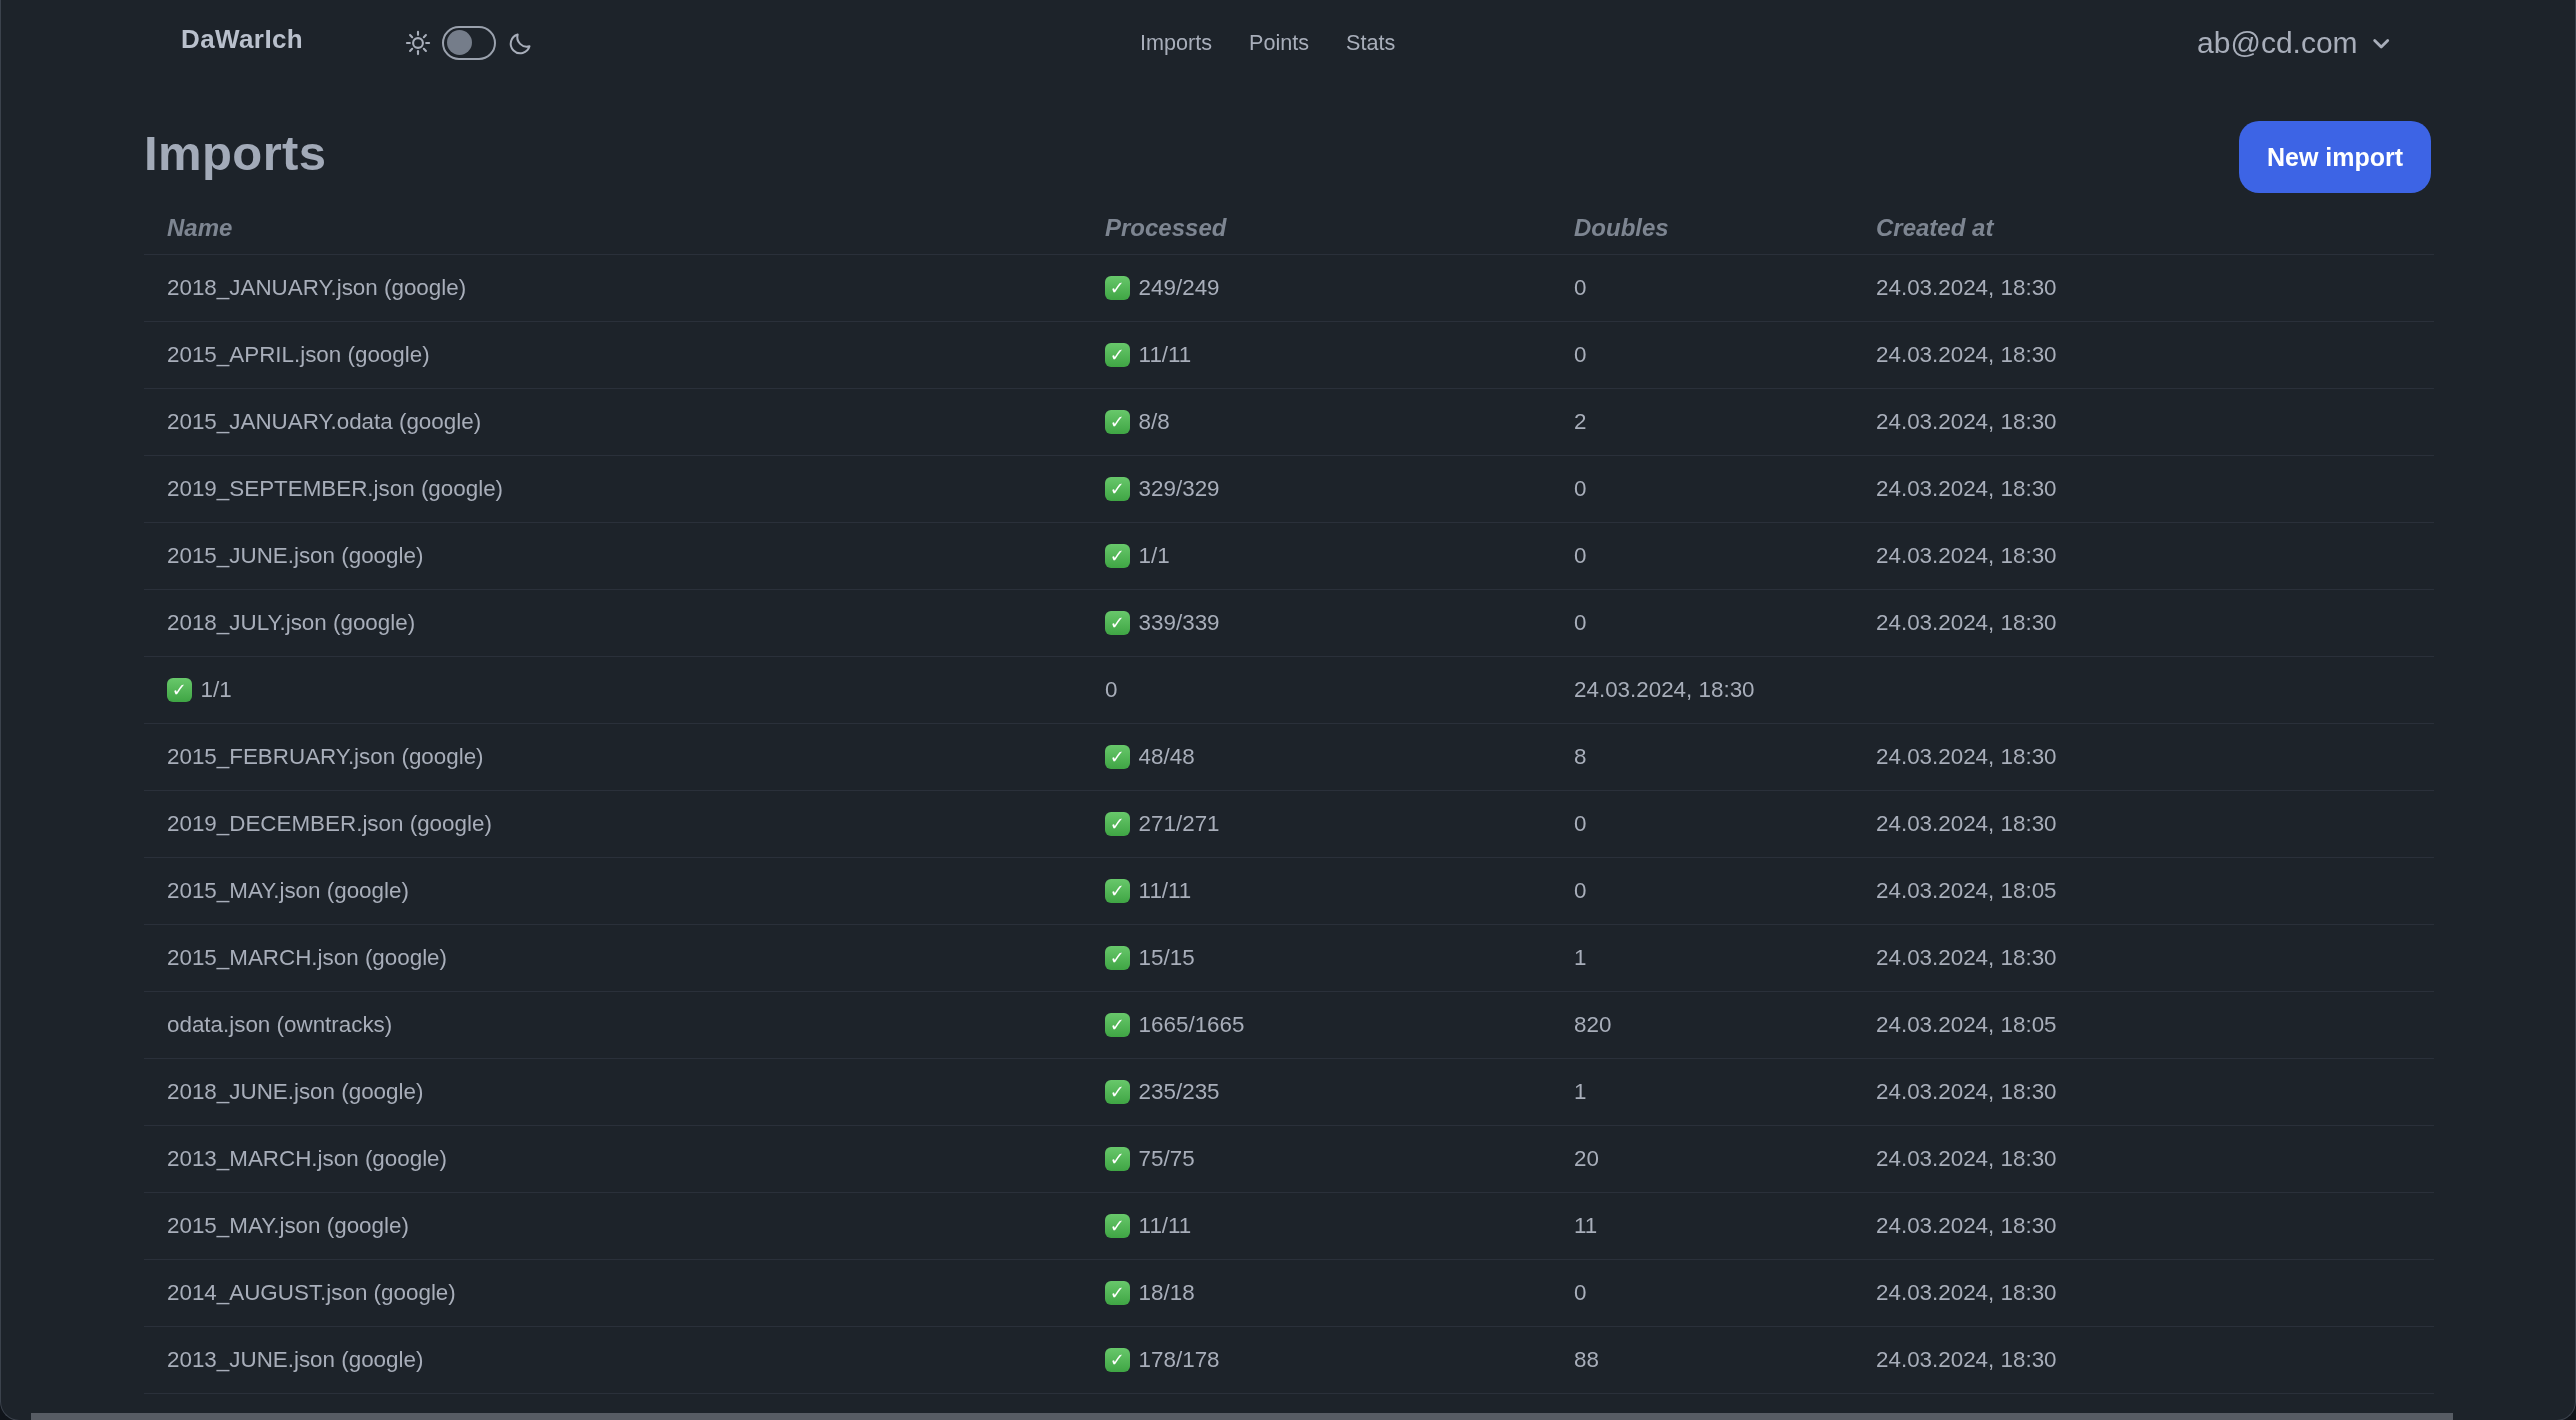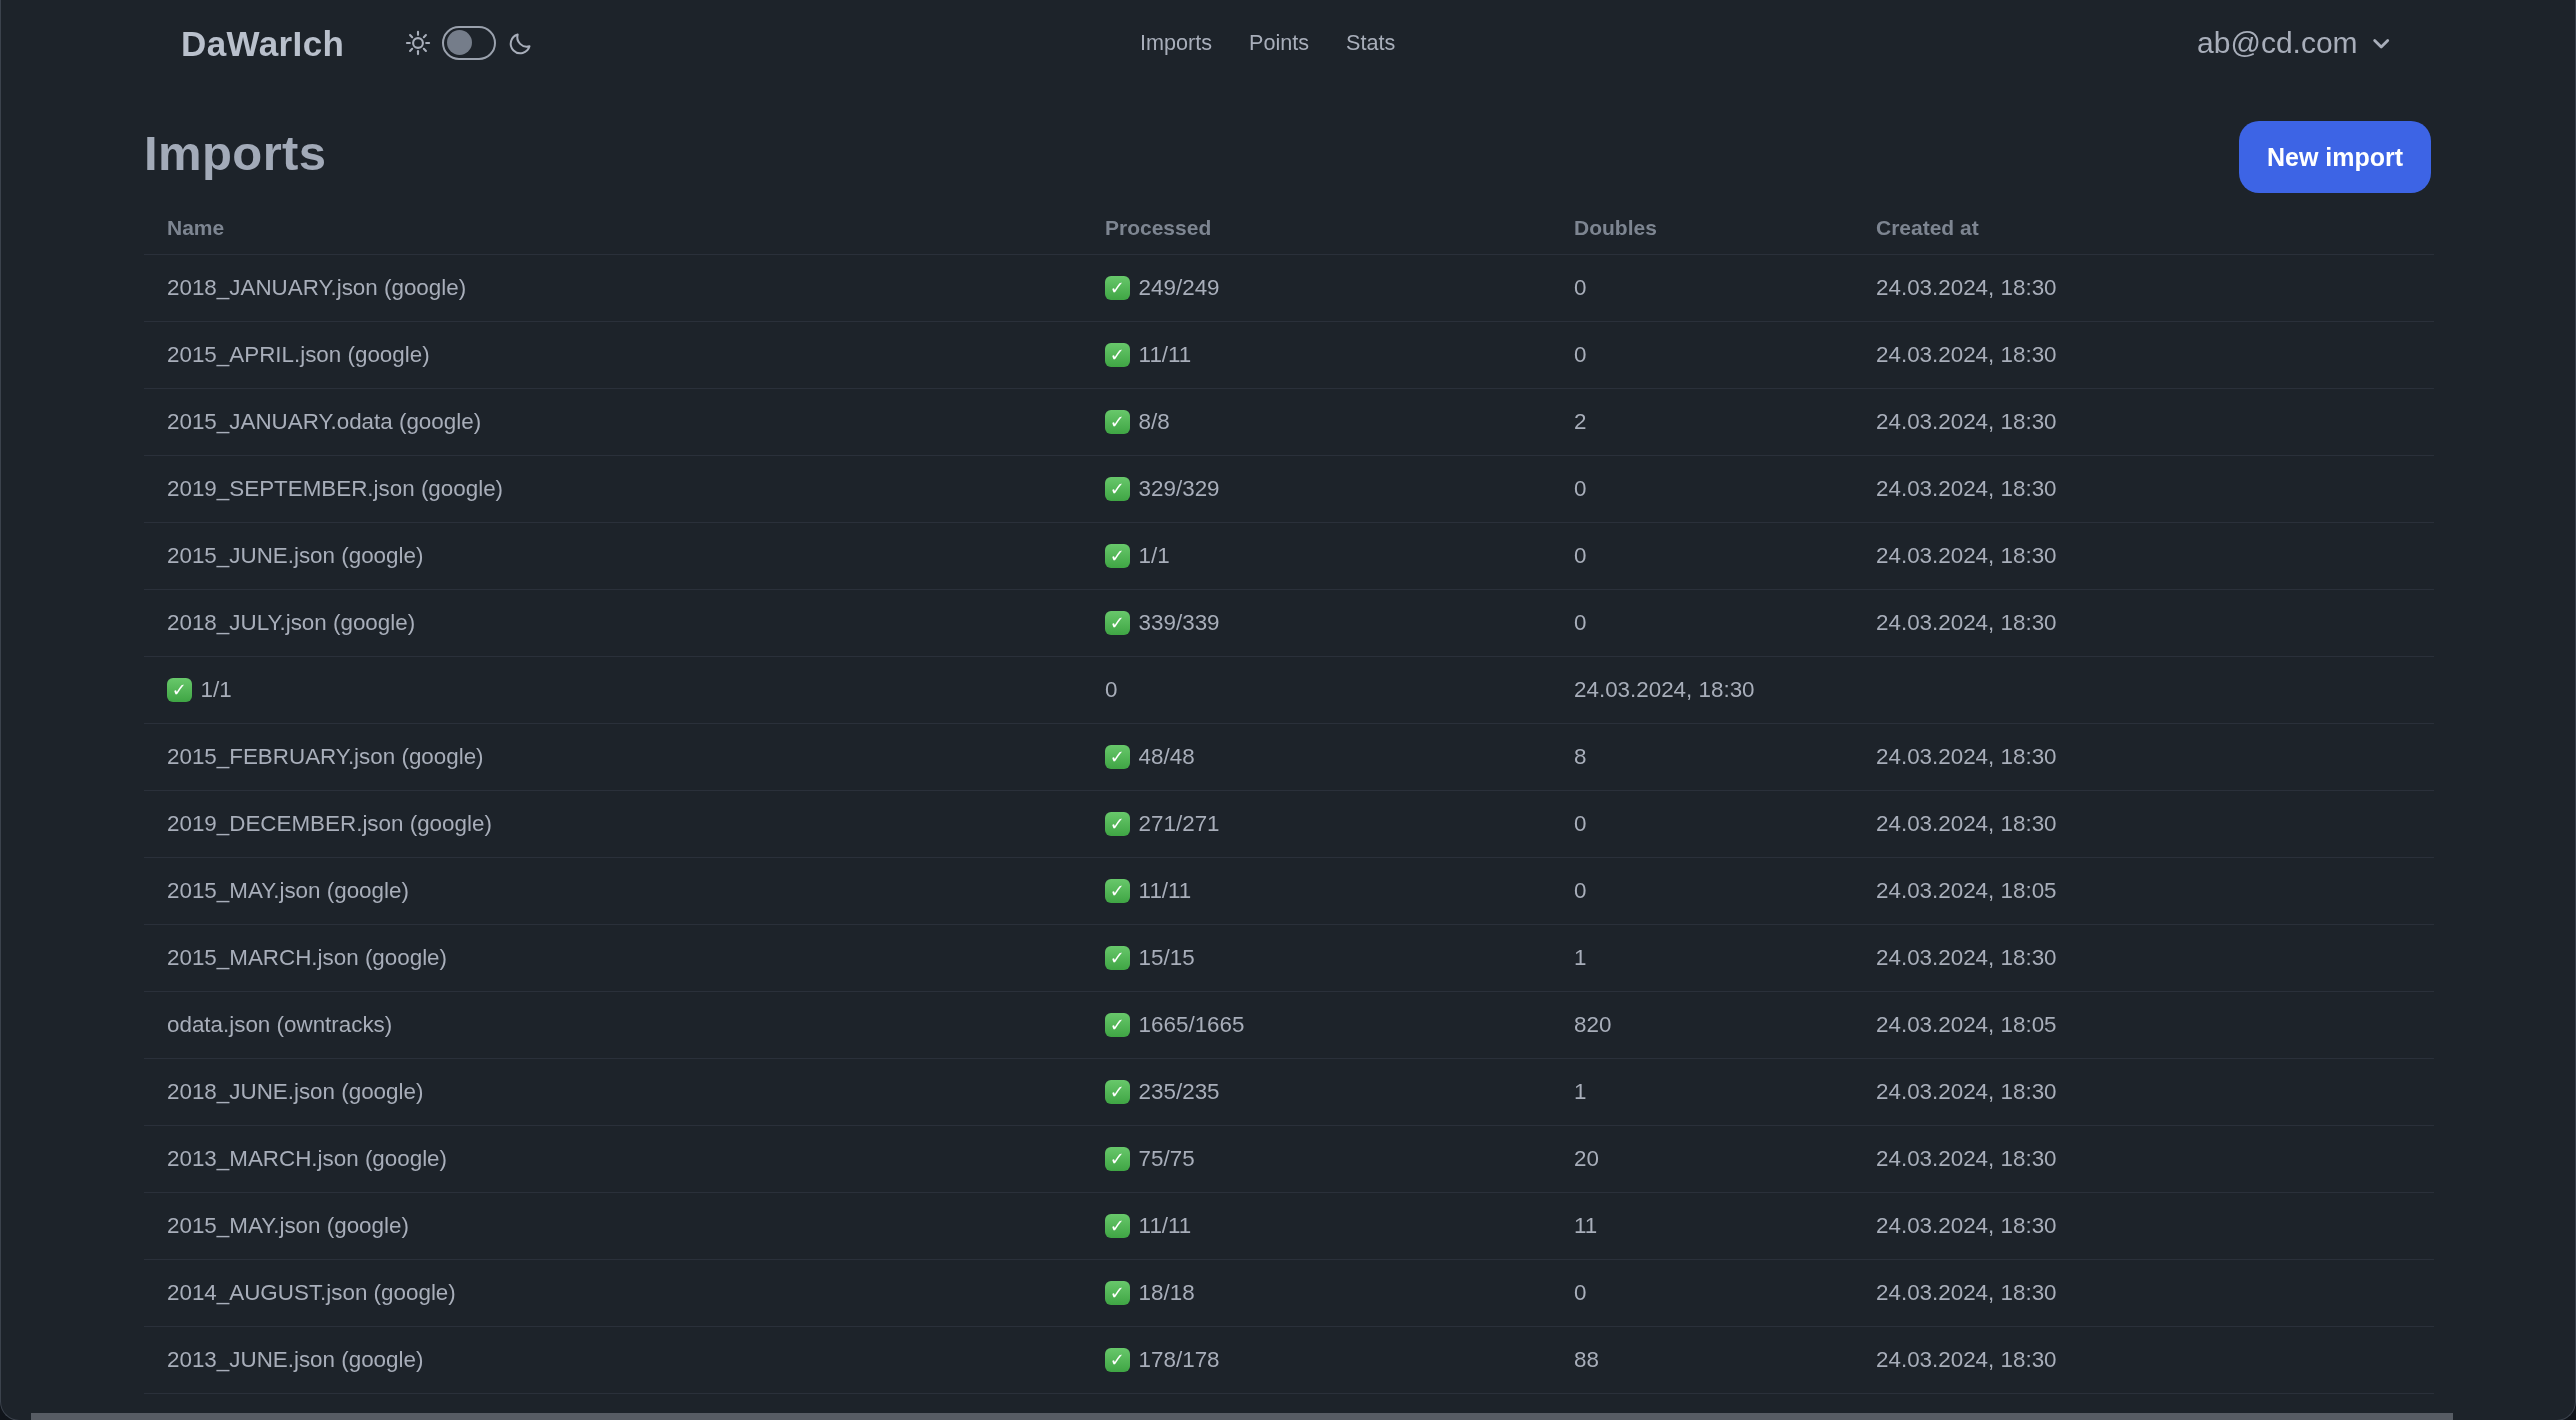--- a/index.html
+++ b/index.html
@@ -8,37 +8,37 @@
     --divider:#2a303a; --scrollbar:#575c64; --edge:#3b424c;
   }
   *{margin:0;padding:0;box-sizing:border-box;}
   html,body{width:2576px;height:1421px;background:#10141a;overflow:hidden;}
   body{font-family:"Liberation Sans","DejaVu Sans",sans-serif;color:var(--text);}
   .window{position:relative;width:2576px;height:1421px;background:var(--bg);
     border:1.5px solid var(--edge);border-top:none;border-radius:0 0 19.4px 19.4px;overflow:hidden;}
 
   
   .navbar{position:absolute;top:0;left:0;right:0;height:86px;}
-  .logo{position:absolute;left:180px;top:24px;font-size:35px;font-weight:700;color:var(--bright);letter-spacing:0.4px;}
+  .logo{position:absolute;left:180px;top:24px;font-size:26px;font-weight:700;color:var(--bright);letter-spacing:0.4px;}
   .theme-toggle{position:absolute;left:403px;top:26px;height:34px;display:flex;align-items:center;gap:10.4px;cursor:pointer;}
   .toggle-pill{width:54px;height:34px;border:2.2px solid #9aa1ad;border-radius:17px;position:relative;background:transparent;}
   .toggle-knob{position:absolute;left:3px;top:2.2px;width:25px;height:25px;border-radius:50%;background:#757d8a;}
   .nav-links{position:absolute;left:1139px;top:0;height:86px;display:flex;align-items:center;gap:37px;font-size:21.6px;}
   .nav-link{color:var(--text);cursor:pointer;white-space:nowrap;}
   .user-menu{position:absolute;right:183px;top:0;height:86px;display:flex;align-items:center;gap:12px;font-size:30px;cursor:pointer;}
 
   
   .page-title{position:absolute;left:143px;top:125px;font-size:49px;font-weight:700;color:#a2aab8;letter-spacing:0.4px;}
   .new-import-btn{position:absolute;right:144px;top:121px;width:192px;height:72px;background:var(--accent);
     border:none;border-radius:20px;color:#fff;font-size:25px;font-weight:600;font-family:inherit;cursor:pointer;}
 
   
   .table{position:absolute;left:143px;top:201px;width:2290px;}
   .thead,.trow{display:grid;grid-template-columns:938px 469px 302px 1fr;align-items:center;padding-left:23px;}
-  .thead{height:54px;border-bottom:1.5px solid var(--divider);font-size:21px;font-weight:700;color:var(--muted);}
+  .thead{height:54px;border-bottom:1.5px solid var(--divider);font-size:24px;font-weight:700;color:var(--muted);font-style:italic;}
   .trow{height:67px;border-bottom:1.5px solid var(--divider);font-size:22.4px;}
   .trow-partial{height:24.6px;border-bottom:none;overflow:visible;}
   .file-link{color:var(--text);text-underline-offset:4.5px;text-decoration-thickness:1.5px;cursor:pointer;}
   .src{color:var(--text);}
   .proc-cell{display:flex;align-items:center;gap:9px;}
   .check-emoji{display:inline-flex;align-items:center;justify-content:center;width:24.6px;height:24.6px;border-radius:6px;
     background:linear-gradient(180deg,var(--green-a),var(--green-b));color:#fff;font-size:18px;font-weight:700;flex:0 0 auto;}
 
   
   .h-scrollbar{position:absolute;left:30px;bottom:0;width:2422px;height:6.7px;background:var(--scrollbar);z-index:5;}

